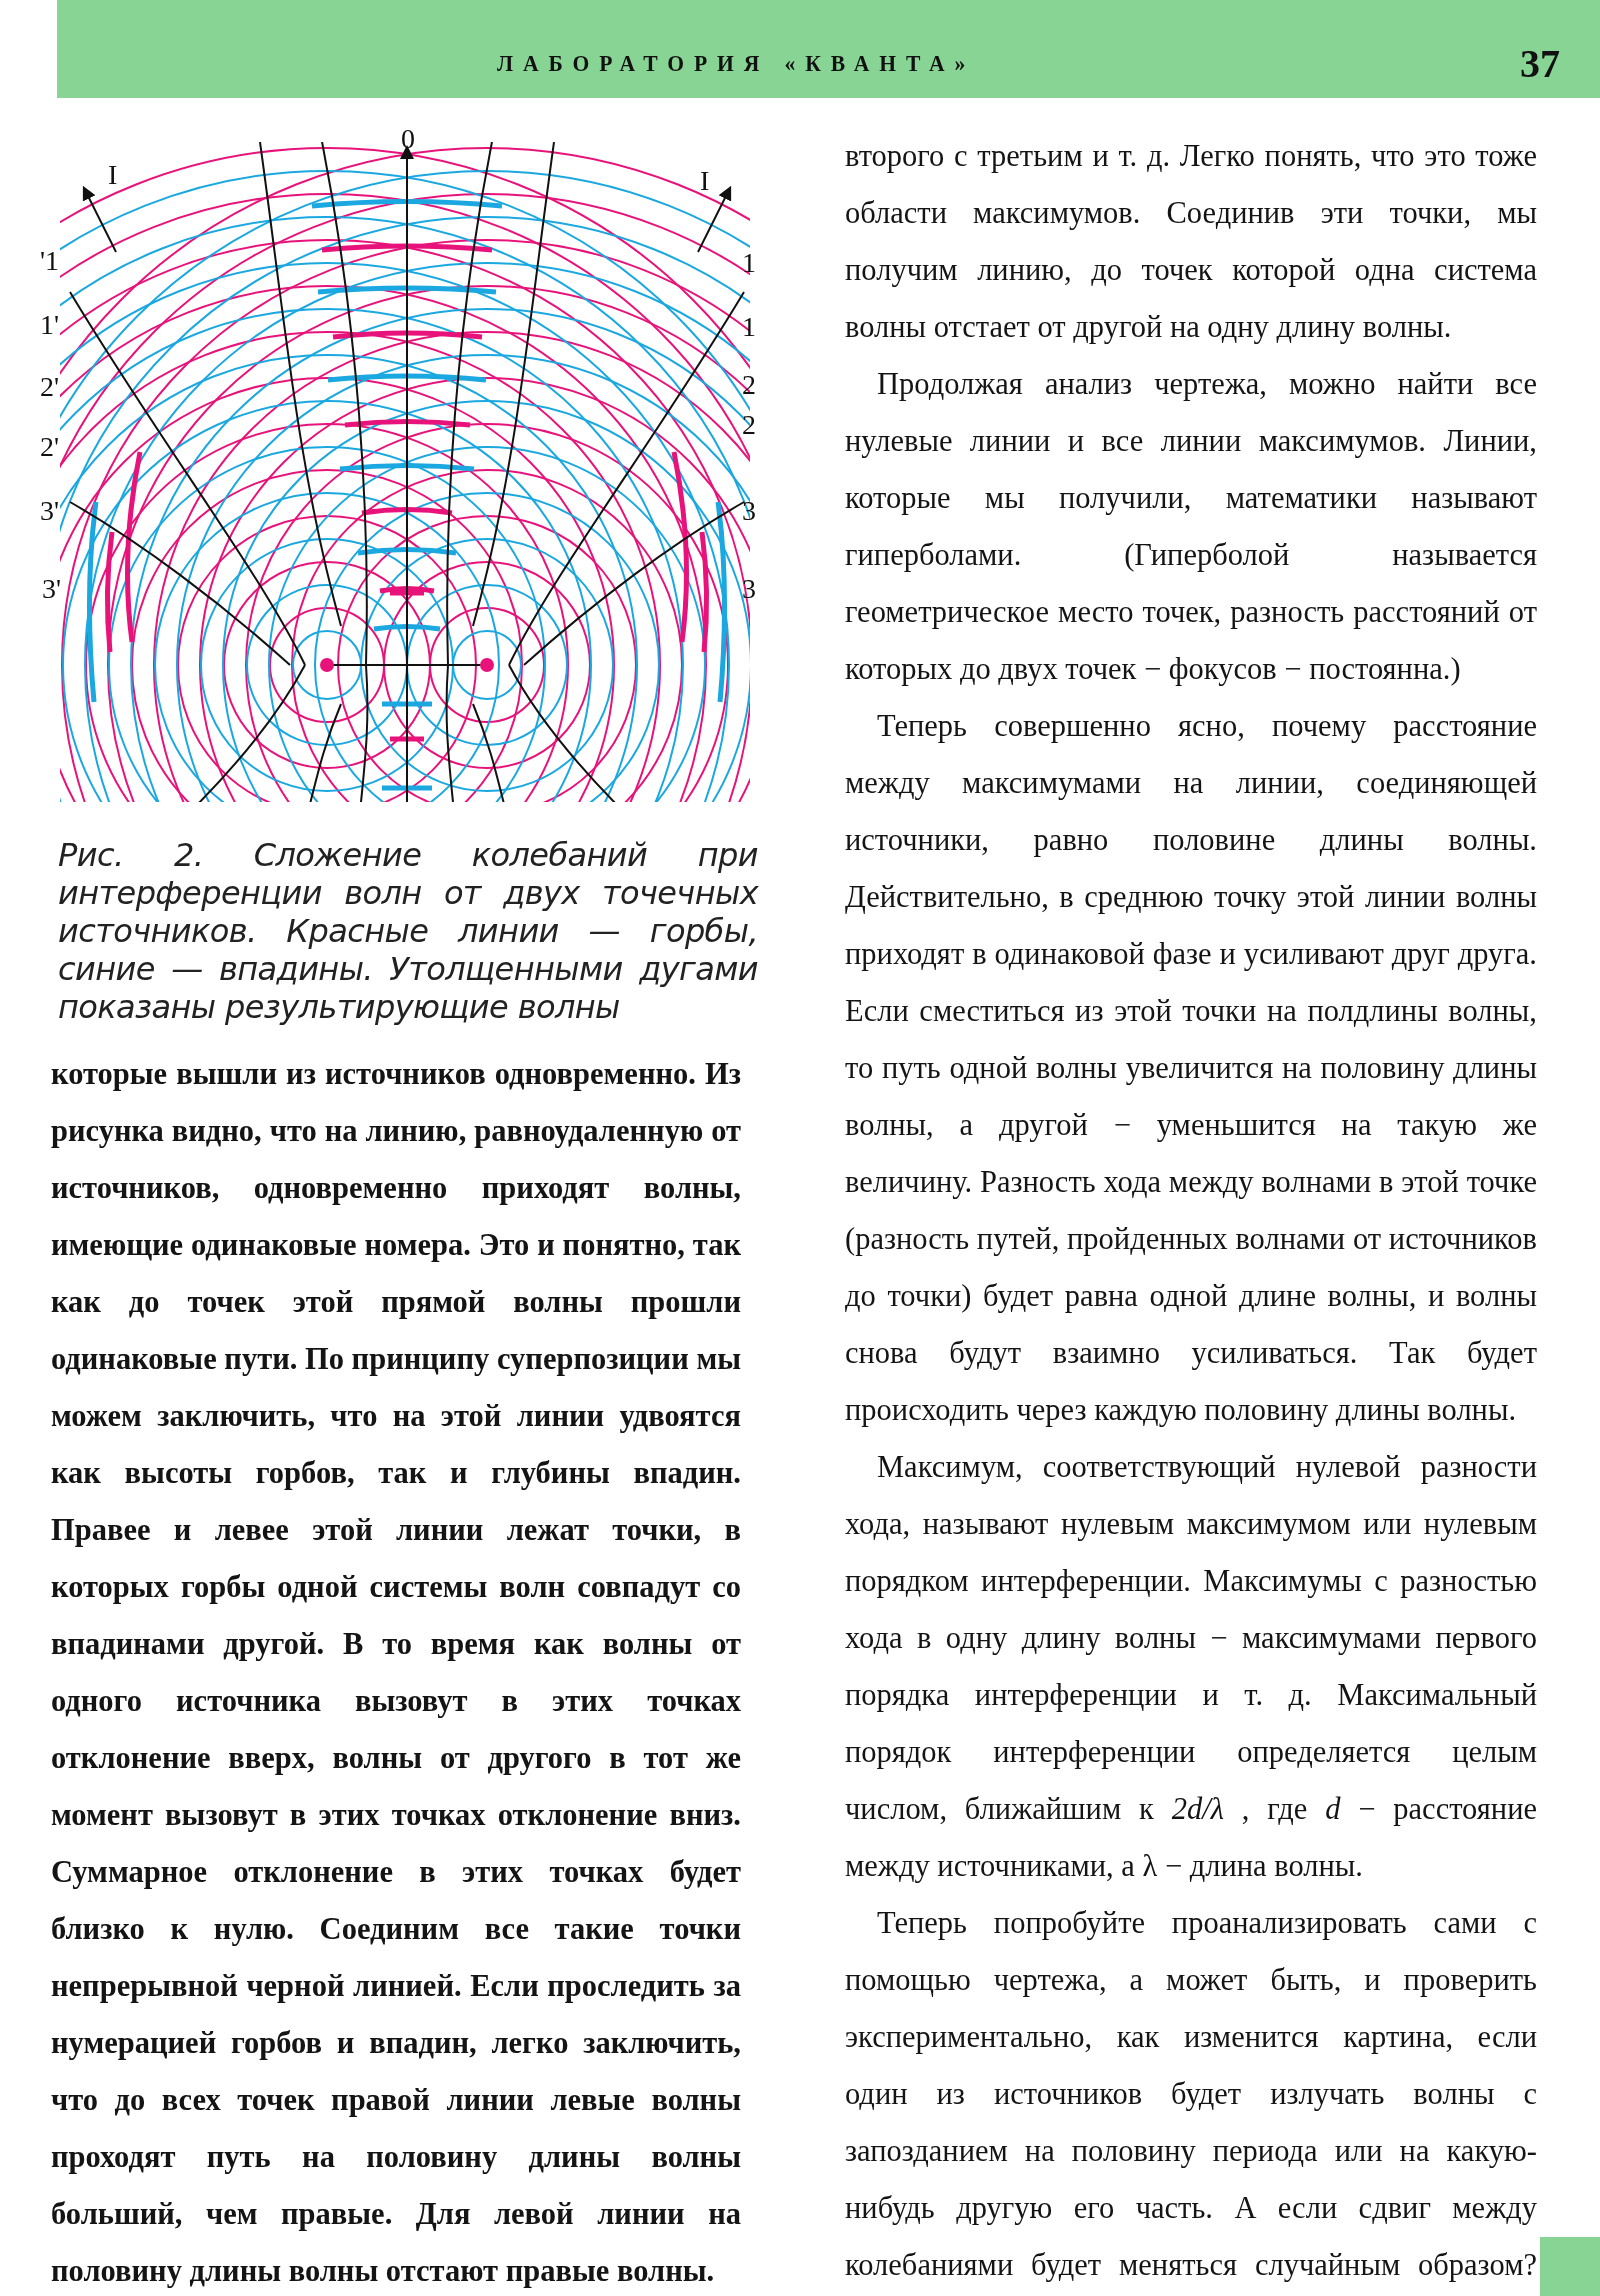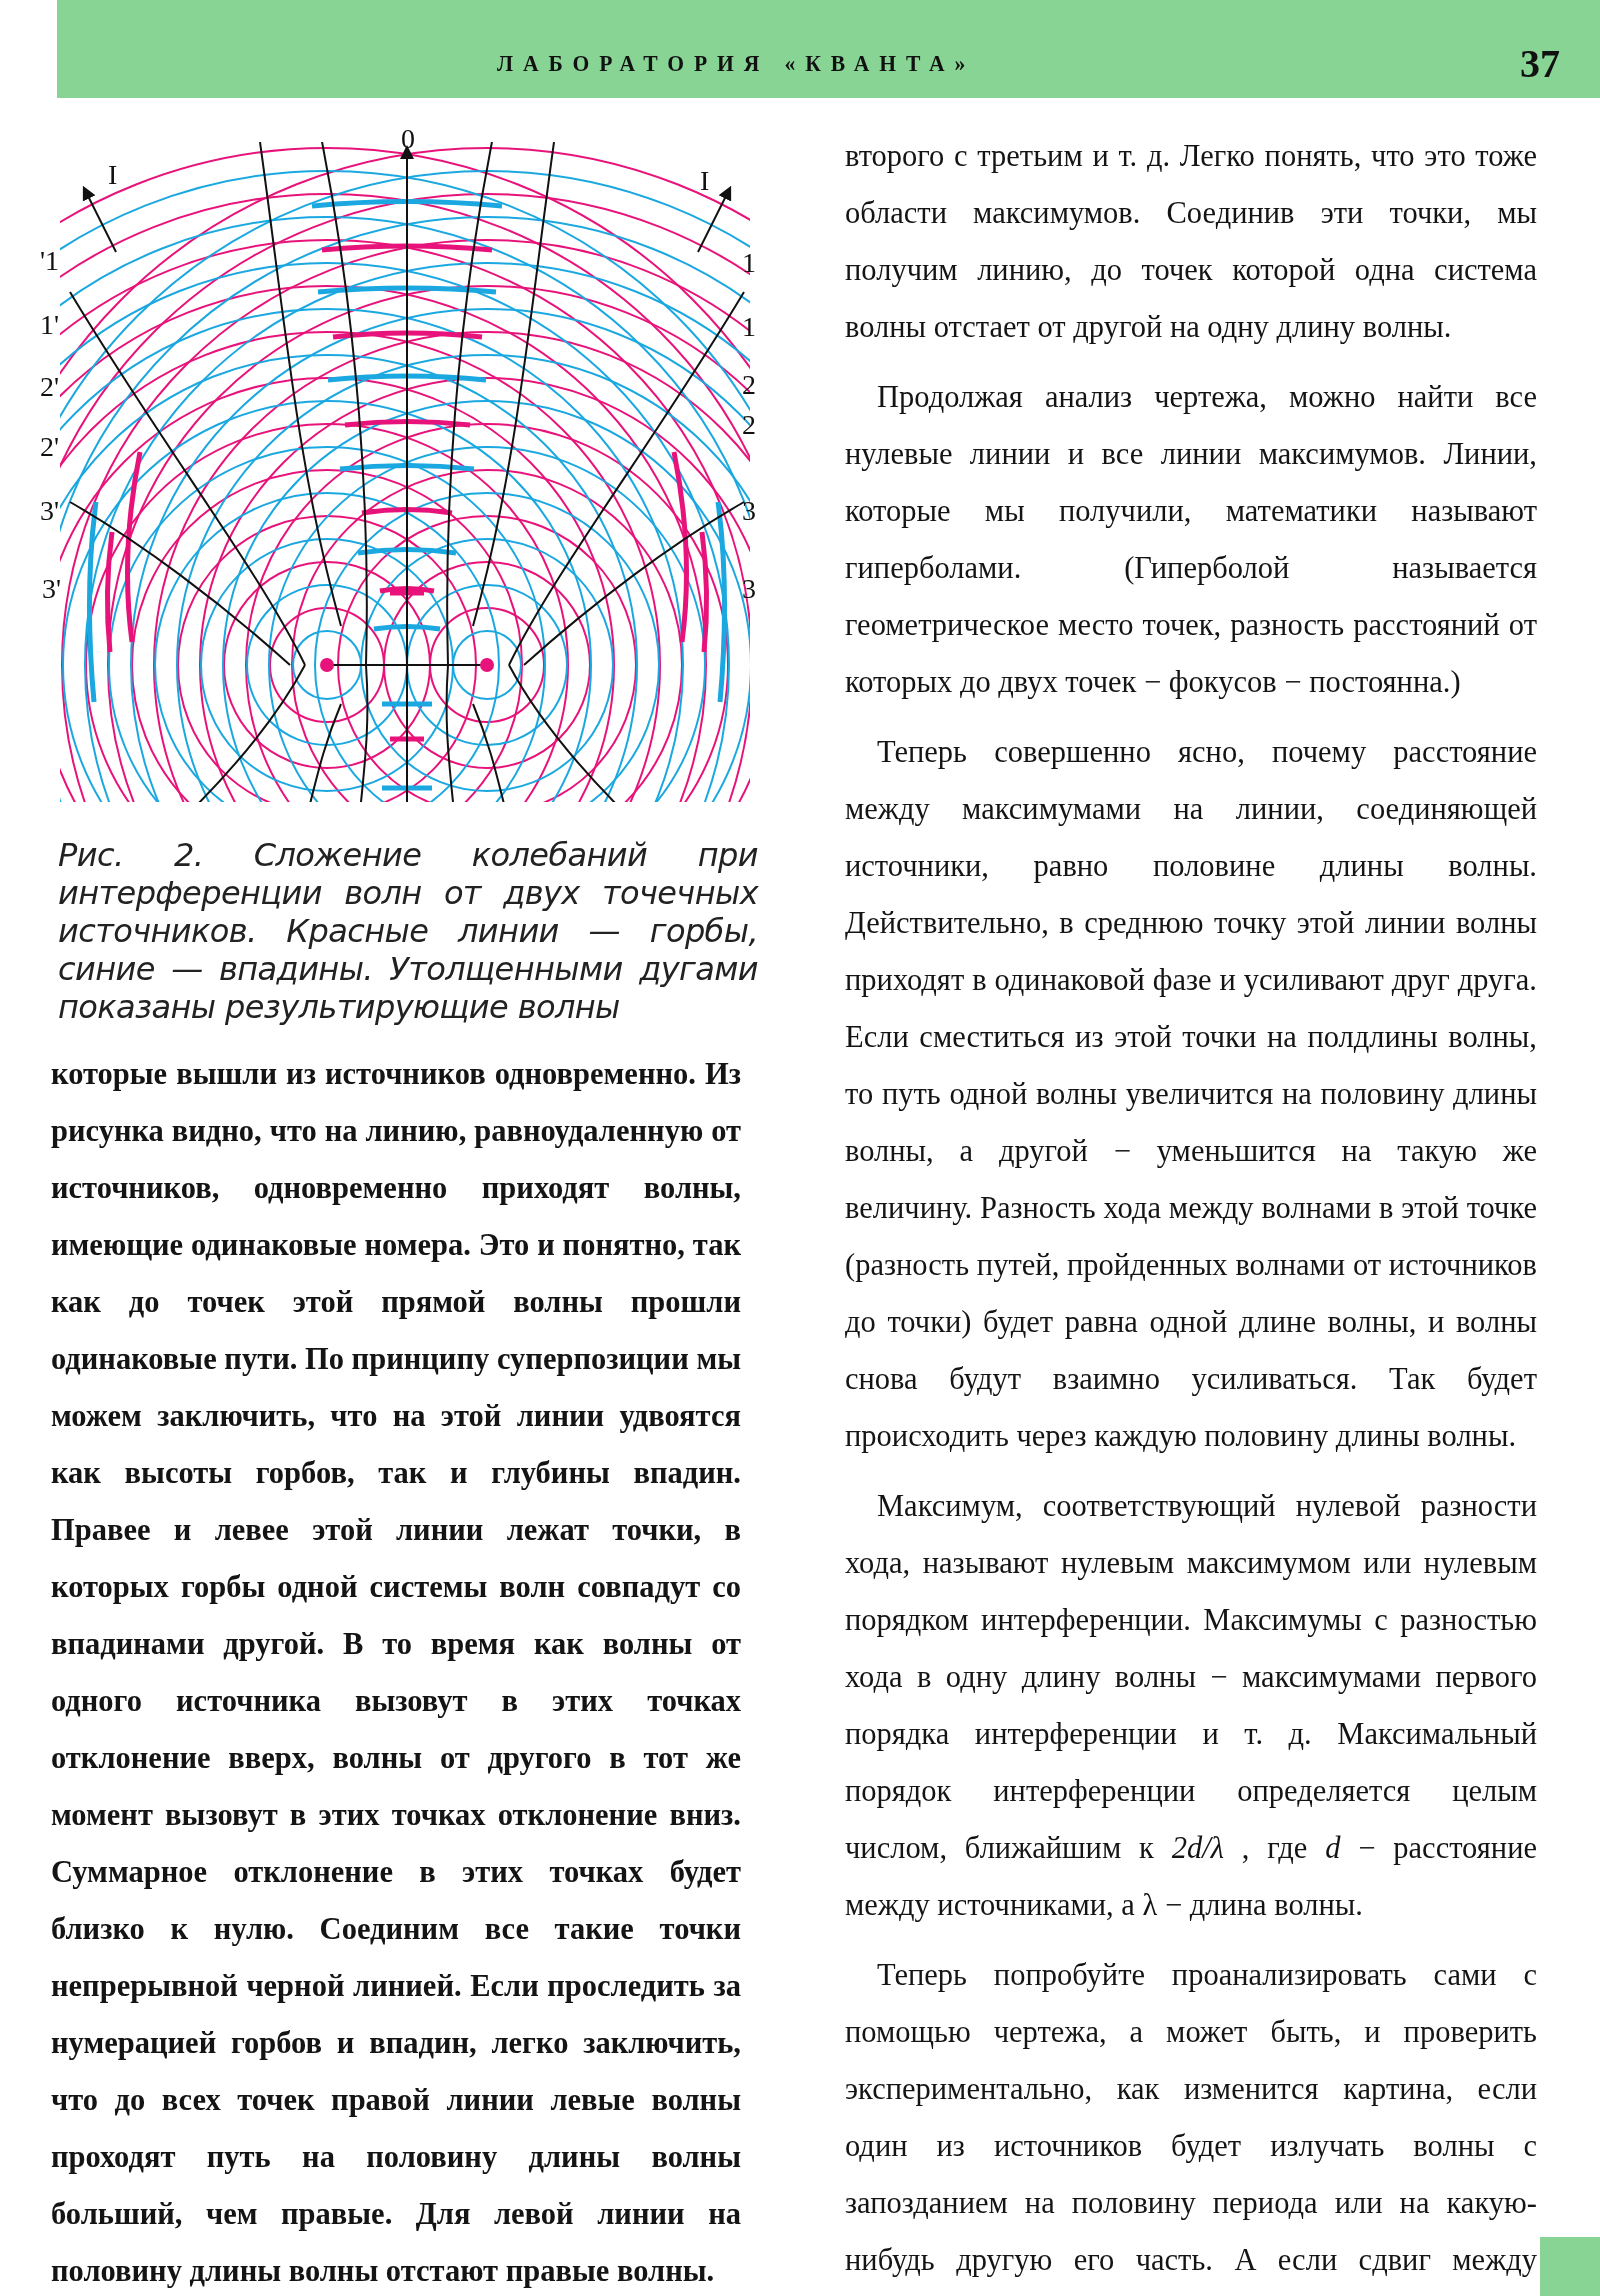--- a/index.html
+++ b/index.html
@@ -30,21 +30,21 @@
   }
   .col {
     position: absolute; width: 690px;
     font-family: "Liberation Serif", serif; font-size: 30.5px;
     line-height: 57px; color: #141414; text-align: justify;
     hyphens: manual;
   }
   .col-left { left: 51px; top: 1046px; font-weight: bold; }
   .col-right { left: 845px; top: 128px; width: 692px; }
   .para { margin: 0; }
-  .para.indent { text-indent: 32px; margin-top: 13px; }
+  .para.indent { text-indent: 32px; }
   .math { font-style: italic; }
   .corner-block {
     position: absolute; left: 1540px; top: 2237px; width: 60px; height: 59px;
     background: #88d494;
   }
 </style>
 </head>
 <body>
 
 <div class="header">

